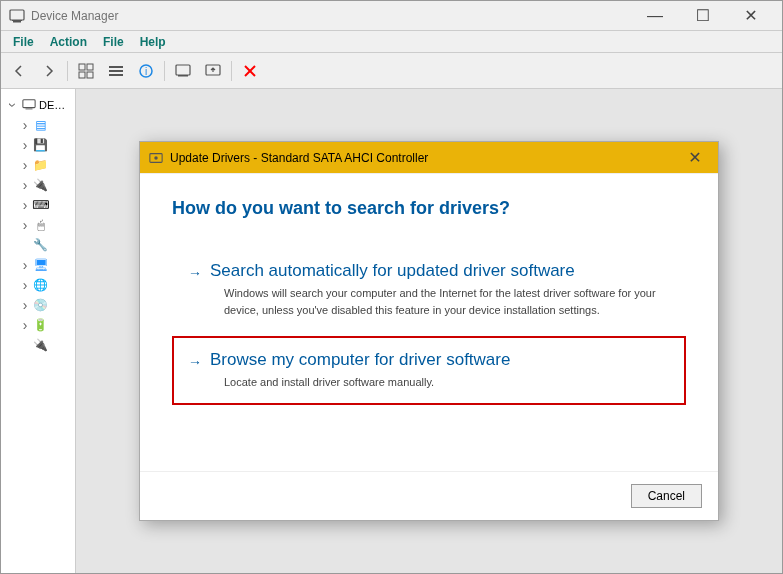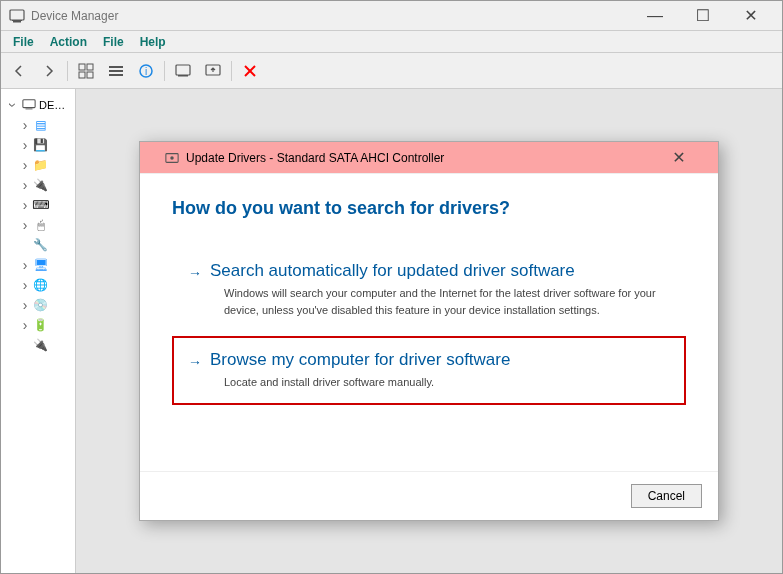--- a/index.html
+++ b/index.html
@@ -185,24 +185,24 @@
       box-shadow: 4px 4px 16px rgba(0,0,0,0.3);
       width: 580px;
       min-height: 380px;
       display: flex;
       flex-direction: column;
       position: relative;
     }
 
     .dialog-title-bar {
       height: 32px;
-      background: #fca5a5;
-      display: flex;
-      align-items: center;
-      padding: 0 24px;
+      background: #eab308;
+      display: flex;
+      align-items: center;
+      padding: 0 8px;
       border-bottom: 1px solid #eee;
       flex-shrink: 0;
     }
     .dialog-title-icon {
       width: 16px;
       height: 16px;
       margin-right: 6px;
       display: flex;
       align-items: center;
       justify-content: center;

